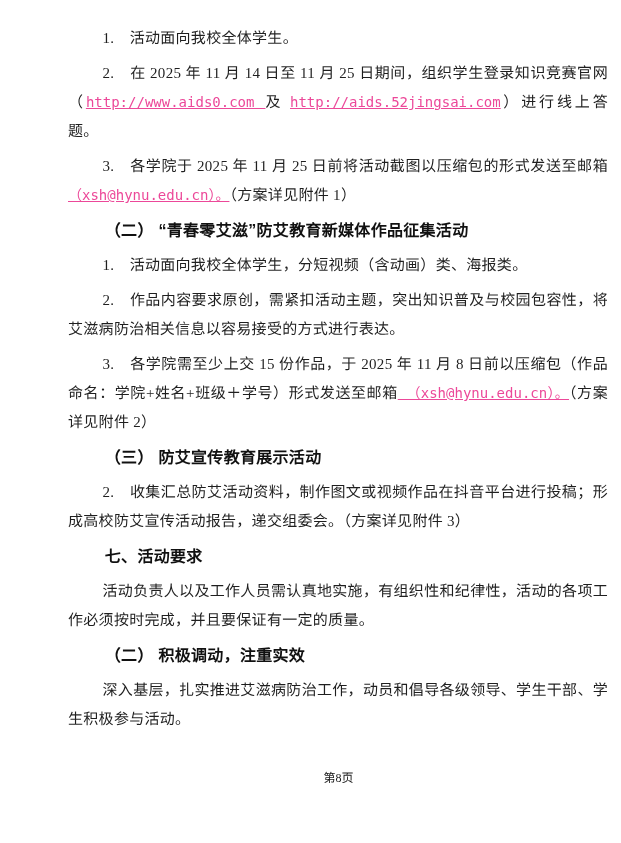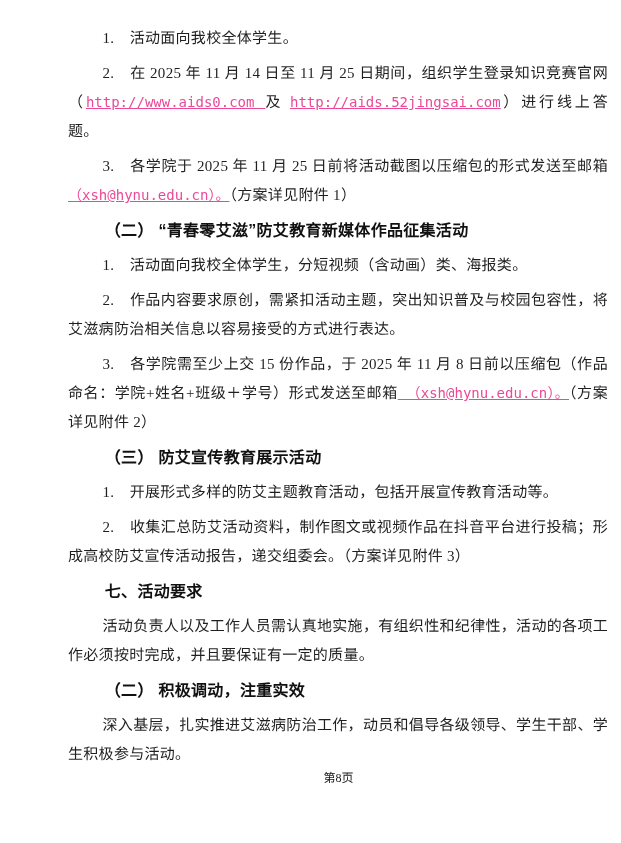--- a/index.html
+++ b/index.html
@@ -79,21 +79,20 @@
   <p class="heading">（二） “青春零艾滋”防艾教育新媒体作品征集活动</p>
 
   <p class="para">1.　活动面向我校全体学生，分短视频（含动画）类、海报类。</p>
 
   <p class="para">2.　作品内容要求原创，需紧扣活动主题，突出知识普及与校园包容性，将艾滋病防治相关信息以容易接受的方式进行表达。</p>
 
   <p class="para"><span>3.　各学院需至少上交 15 份作品，于 2025 年 11 月 8 日前以压缩包（作品命名：学院+姓名+班级＋学号）形式发送至邮箱</span><a class="doc-link"> （xsh@hynu.edu.cn）。</a><span>（方案详见附件 2）</span></p>
 
   <p class="heading">（三） 防艾宣传教育展示活动</p>
 
-  <p class="para">1.　开展形式多样的防艾主题教育活动，包括开展宣传教育活动等。</p>
 
   <p class="para">2.　收集汇总防艾活动资料，制作图文或视频作品在抖音平台进行投稿；形成高校防艾宣传活动报告，递交组委会。（方案详见附件 3）</p>
 
   <p class="heading major">七、活动要求</p>
 
 
   <p class="para">活动负责人以及工作人员需认真地实施，有组织性和纪律性，活动的各项工作必须按时完成，并且要保证有一定的质量。</p>
 
   <p class="heading">（二） 积极调动，注重实效</p>
 

